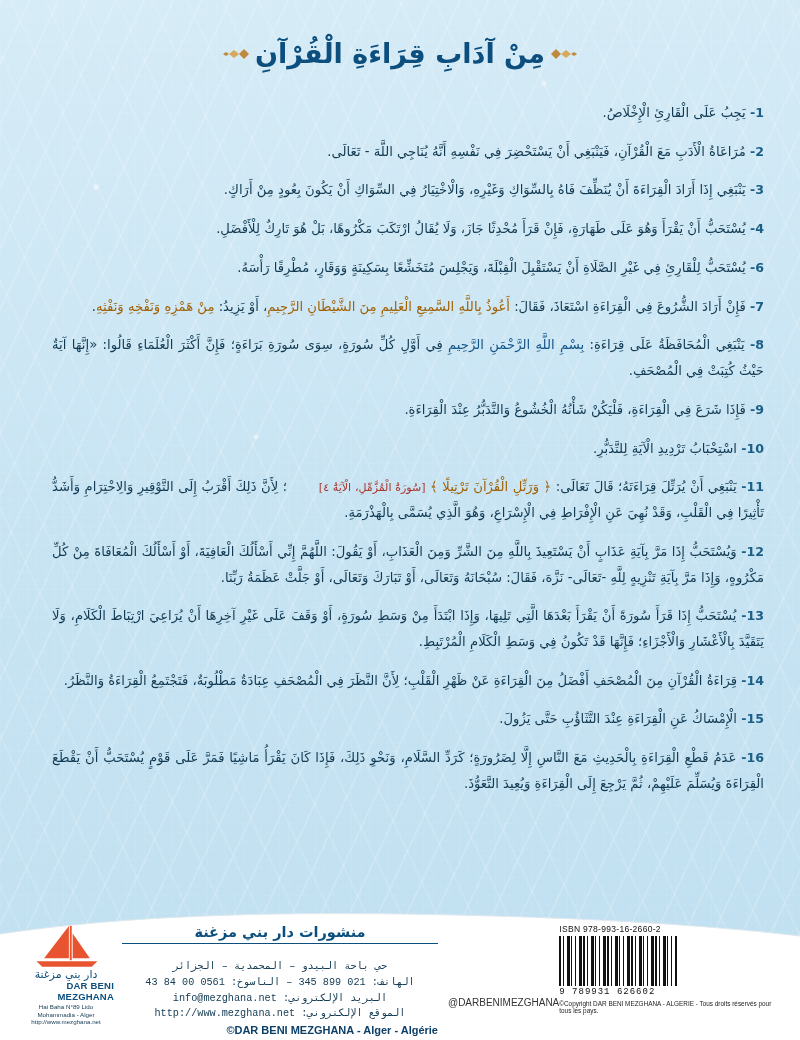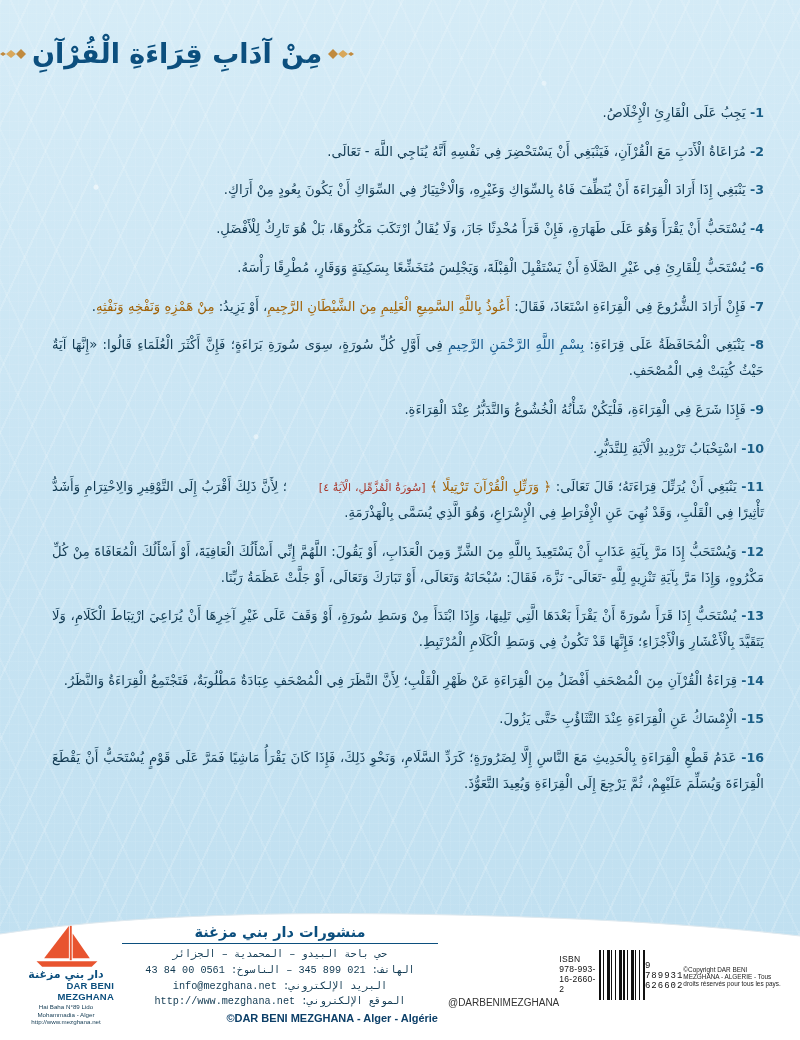--- a/index.html
+++ b/index.html
@@ -39,21 +39,21 @@
   }
 
   
   .header {
     position: absolute;
     top: 34px;
     left: 0;
     right: 0;
     display: flex;
     align-items: center;
-    justify-content: flex-end;
+    justify-content: center;
     gap: 2px;
     z-index: 3;
   }
   .title {
     font-family: "DejaVu Sans", "Liberation Sans", sans-serif;
     font-size: 27px;
     font-weight: bold;
     color: #0c4f7e;
     letter-spacing: 0;
     white-space: nowrap;
@@ -120,21 +120,22 @@
     left: 18px;
     right: 18px;
     bottom: 14px;
     top: 10px;
     display: flex;
     align-items: stretch;
     justify-content: space-between;
   }
   .isbn-block {
     display: flex;
-    align-items: center;
+    flex-direction: column;
+    align-items: flex-start;
     justify-content: flex-start;
     padding-top: 2px;
     direction: ltr;
   }
   .isbn-label {
     font-family: "Liberation Sans", sans-serif;
     font-size: 8.5px;
     color: #111;
     margin-bottom: 2px;
     letter-spacing: 0.3px;
@@ -177,21 +178,21 @@
     padding: 2px 10px 0 8px;
     text-align: center;
   }
   .pub-head {
     font-family: "DejaVu Sans", sans-serif;
     font-size: 14.5px;
     font-weight: bold;
     color: #0c4f7e;
     border-bottom: 1.5px solid #0c4f7e;
     padding-bottom: 3px;
-    margin-bottom: 3px;
+    margin-bottom: 15px;
   }
   .pub-line {
     font-family: Liberation Mono, monospace;
     font-size: 10.2px;
     color: #123a52;
     line-height: 1.55;
   }
   .pub-line.latin {
     font-family: Liberation Sans, sans-serif;
     direction: ltr;
@@ -210,21 +211,21 @@
     display: flex;
     flex-direction: column;
     align-items: center;
     justify-content: flex-start;
     padding-top: 2px;
   }
   .logo-sail { display:block; }
   .logo-ar {
     font-family: "DejaVu Sans", sans-serif;
     font-size: 11px;
-    font-weight: bold;
+    font-weight: normal;
     color: #0c4f7e;
     margin-top: 1px;
     line-height: 1.1;
   }
   .logo-en {
     font-family: "Liberation Sans", sans-serif;
     font-size: 9.5px;
     font-weight: bold;
     color: #0c4f7e;
     letter-spacing: 0.2px;

